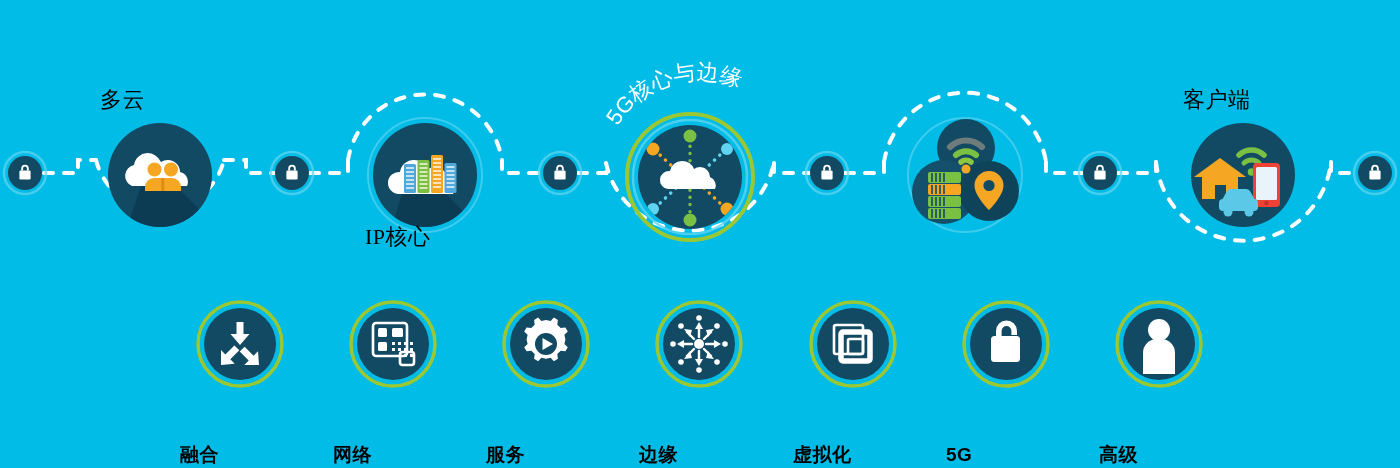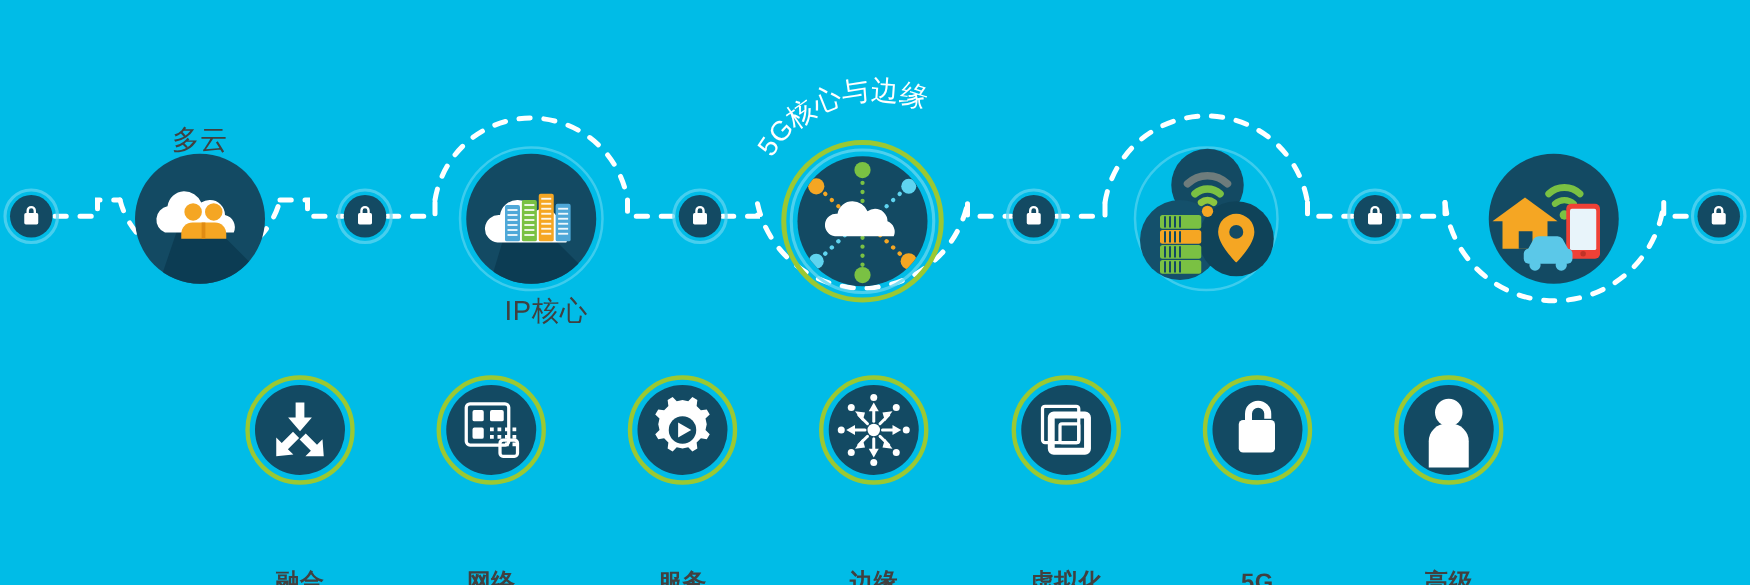--- a/index.html
+++ b/index.html
@@ -22,26 +22,24 @@
   }
   #stage > svg.layer {
     position: absolute;
     left: 0;
     top: 0;
     width: 1400px;
     height: 468px;
   }
   .label-top, .label-bottom {
     position: absolute;
-    color: #404040;
-    text-align: center;
+    color: #000000;
     white-space: pre;
     letter-spacing: 0.5px;
     pointer-events: none;
-    margin-top: 12px;
   }
   .label-top {
     font-size: 22px;
     font-weight: 400;
     line-height: 1.1;
   }
   .label-bottom {
     font-size: 19px;
     font-weight: 700;
     line-height: 1.22;
@@ -438,23 +436,24 @@
         <g fill="#ffffff">
           <circle cx="1159" cy="330" r="11"></circle>
           <path d="M1143 374 v-21 a14 14 0 0 1 14 -14 h4 a14 14 0 0 1 14 14 v21 z"></path>
         </g>
       </g>
     </g>
   </svg>
 
   <div class="label-top" style="left:100px; top:88px; width:120px;">多云</div>
 
-  <div class="label-top" style="left:377px; top:225px; width:120px;">IP核心</div>
-
-
+  <div class="label-top" style="left:365px; top:225px; width:120px;font-family:Liberation Serif, serif;">IP核心</div>
+
+
+  <div class="label-top" style="left:1183px; top:88px; width:120px;">客户端</div>
 
   <div class="label-bottom" style="left:180px; top:397px; width:120px;">
     <div>融合</div>
     
   </div>
   <div class="label-bottom" style="left:333px; top:397px; width:120px;">
     <div>网络</div>
     
   </div>
   <div class="label-bottom" style="left:486px; top:397px; width:120px;">

